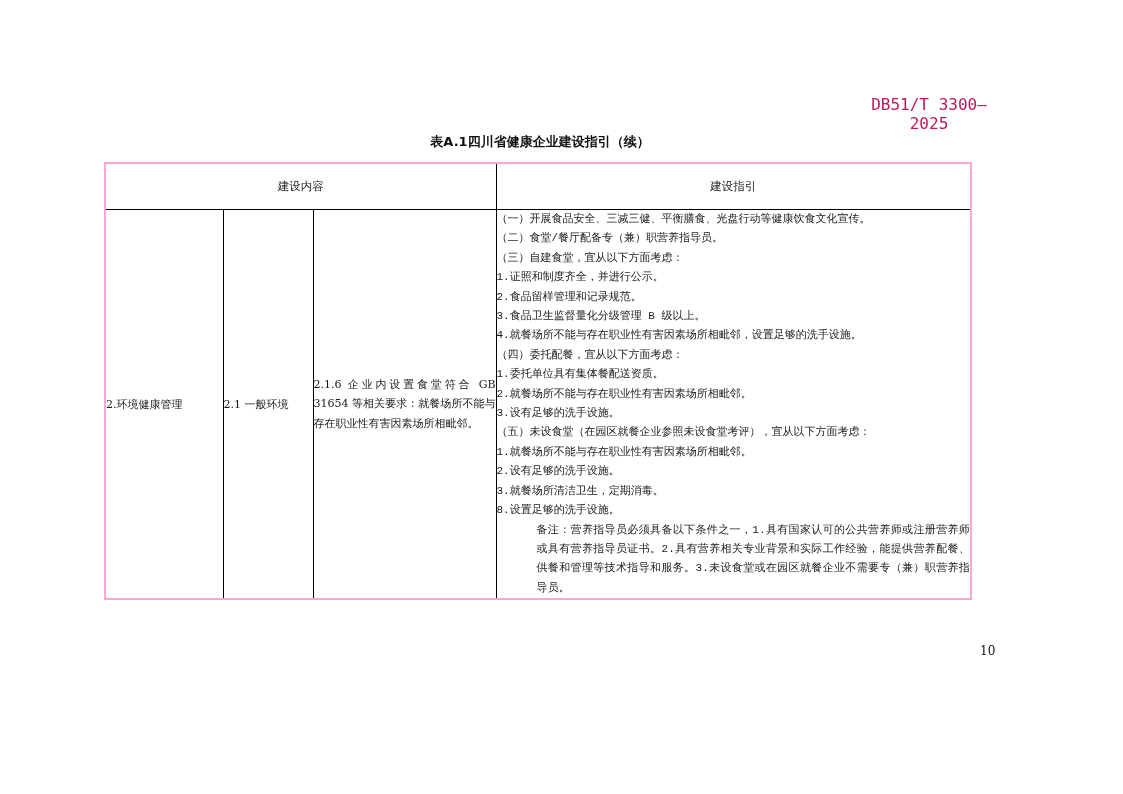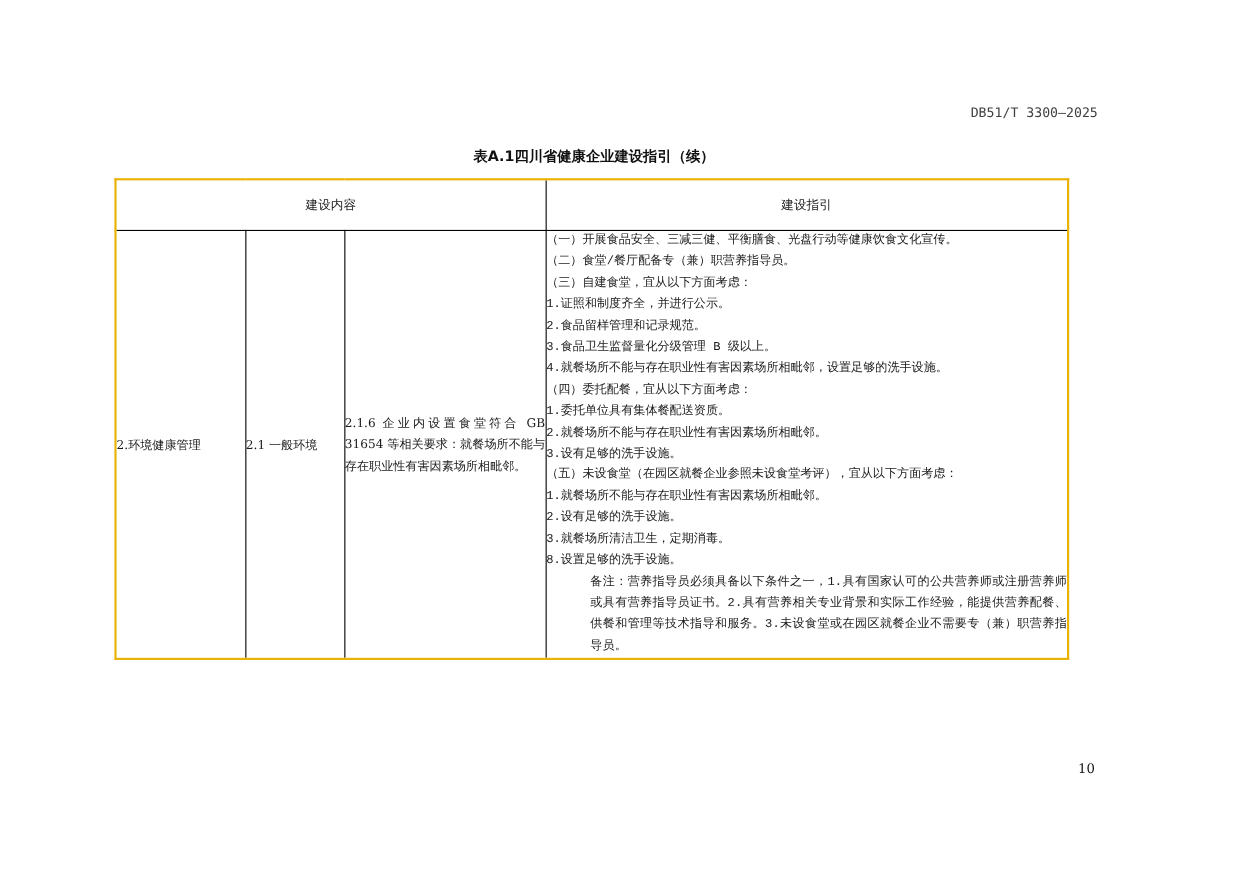--- a/index.html
+++ b/index.html
@@ -1,33 +1,33 @@
 <!DOCTYPE html>
 <html><head>
 <meta charset="utf-8">
 <style>
   html, body { margin: 0; padding: 0; background: #ffffff; }
   body { width: 1123px; height: 794px; position: relative; overflow: hidden;
          font-family: "DejaVu Serif", "Liberation Serif", serif; color: #1a1a1a; }
-  .doc-code { position: absolute; left: 860px; top: 95px; width: 138px; text-align: right;
-              font-family: "DejaVu Sans Mono", "Liberation Mono", monospace; font-size: 12px; letter-spacing: 0px; color:#404040; }
+  .doc-code { position: absolute; left: 860px; top: 95px; width: 138px; text-align: center;
+              font-family: "DejaVu Sans Mono", "Liberation Mono", monospace; font-size: 16px; letter-spacing: 0px; color:#be185d; }
   .table-title { position: absolute; left: 380px; top: 133px; width: 320px; text-align: center;
                  font-family: "DejaVu Sans", "Liberation Sans", sans-serif; font-size: 13px; font-weight: bold; color:#111; }
   .table-title .num { }
   table.spec { position: absolute; left: 104px; top: 162px; width: 866px; border-collapse: collapse;
-               border: 2px solid #eab308; table-layout: fixed; }
+               border: 2px solid #f9a8d4; table-layout: fixed; }
   table.spec td, table.spec th { border: 1px solid #000; padding: 0; vertical-align: middle; }
   th.hdr { height: 45px; font-weight: normal; font-size: 11.5px; text-align: center;
            font-family: "DejaVu Sans", "Liberation Sans", sans-serif; color:#222; }
   td.c1, td.c2 { font-size: 11px; text-align: left; padding-left: 6px; }
   td.c3 { font-size: 11px; line-height: 19.5px; padding: 0 4px 0 6px; text-align: justify; }
   td.c4 { font-size: 11px; line-height: 19.4px; padding: 2px 4px 0 5px; vertical-align: top; font-family: Liberation Mono, monospace; }
   td.c4 .line { white-space: nowrap; }
   td.c4 .note { white-space: normal; text-align: justify; letter-spacing: 0.15px; padding-left: 40px; }
-  .page-num { position: absolute; left: 980px; top: 692px; font-size: 12px; color:#111; }
+  .page-num { position: absolute; left: 980px; top: 644px; font-size: 12px; color:#111; }
 </style>
 </head>
 <body>
 
 <div class="doc-code">DB51/T 3300—2025</div>
 
 <div class="table-title">
   <span class="num">表A.1</span><span>四川省健康企业建设指引（续）</span>
 </div>
 

